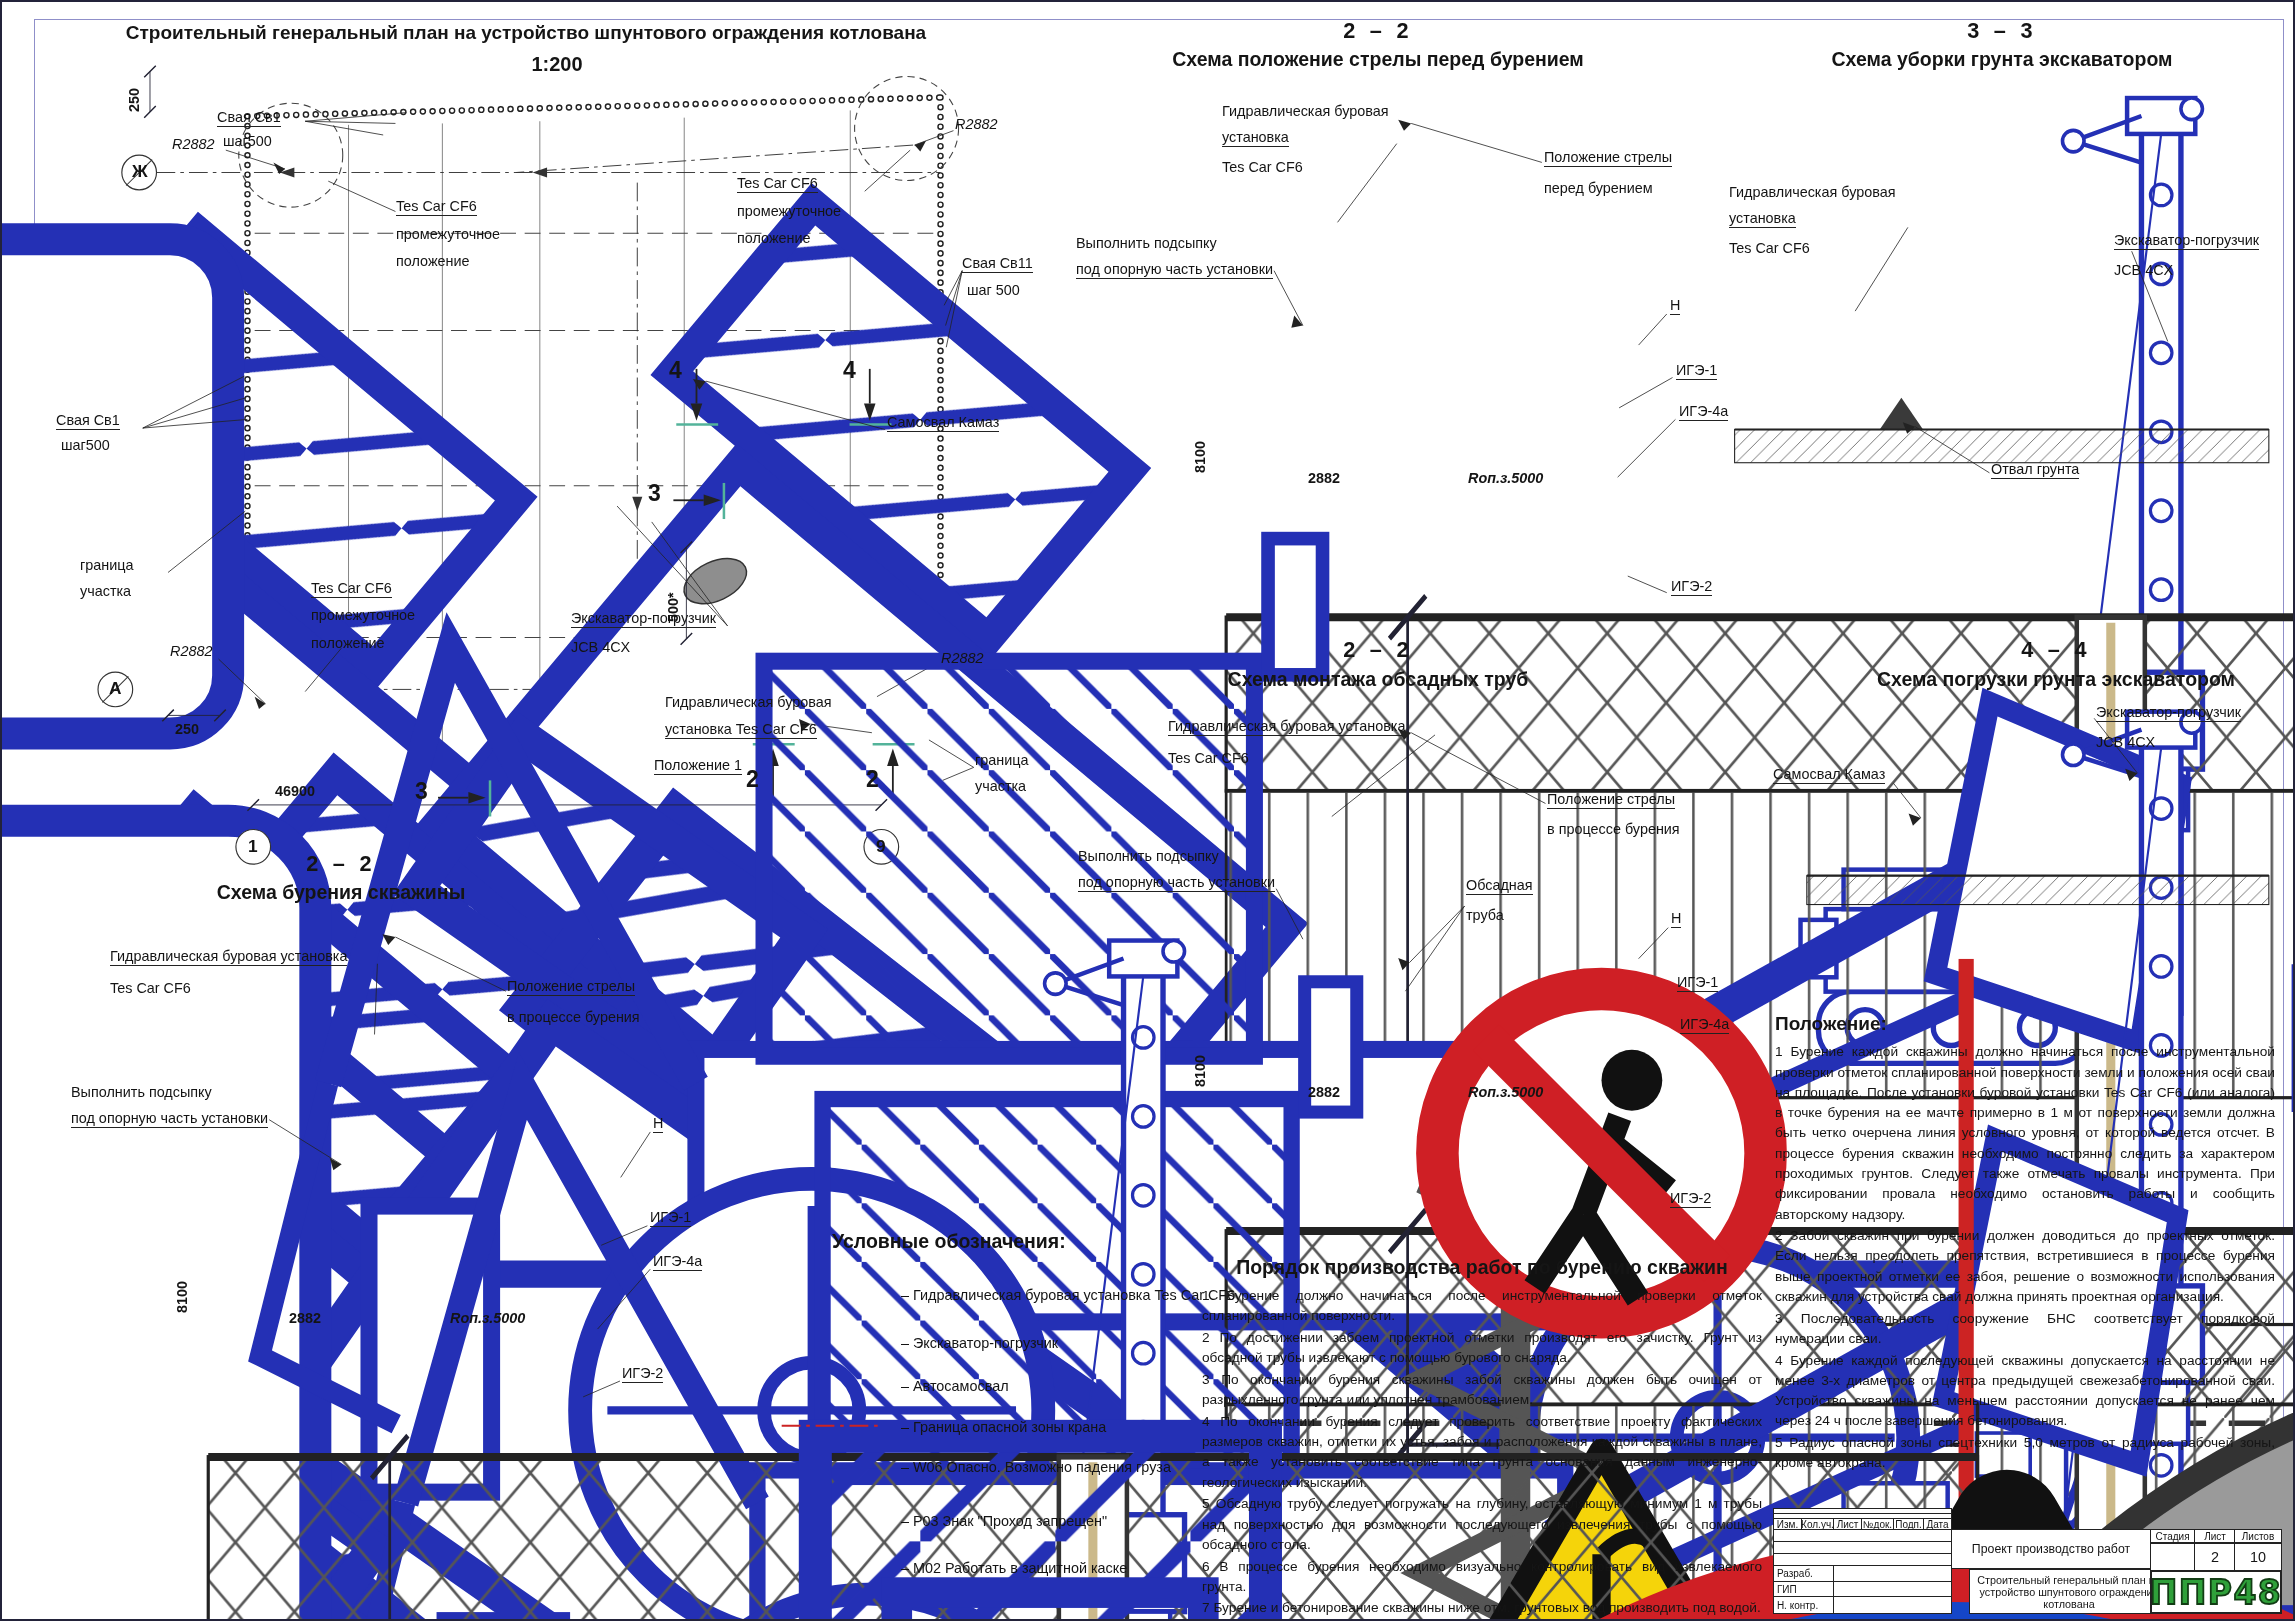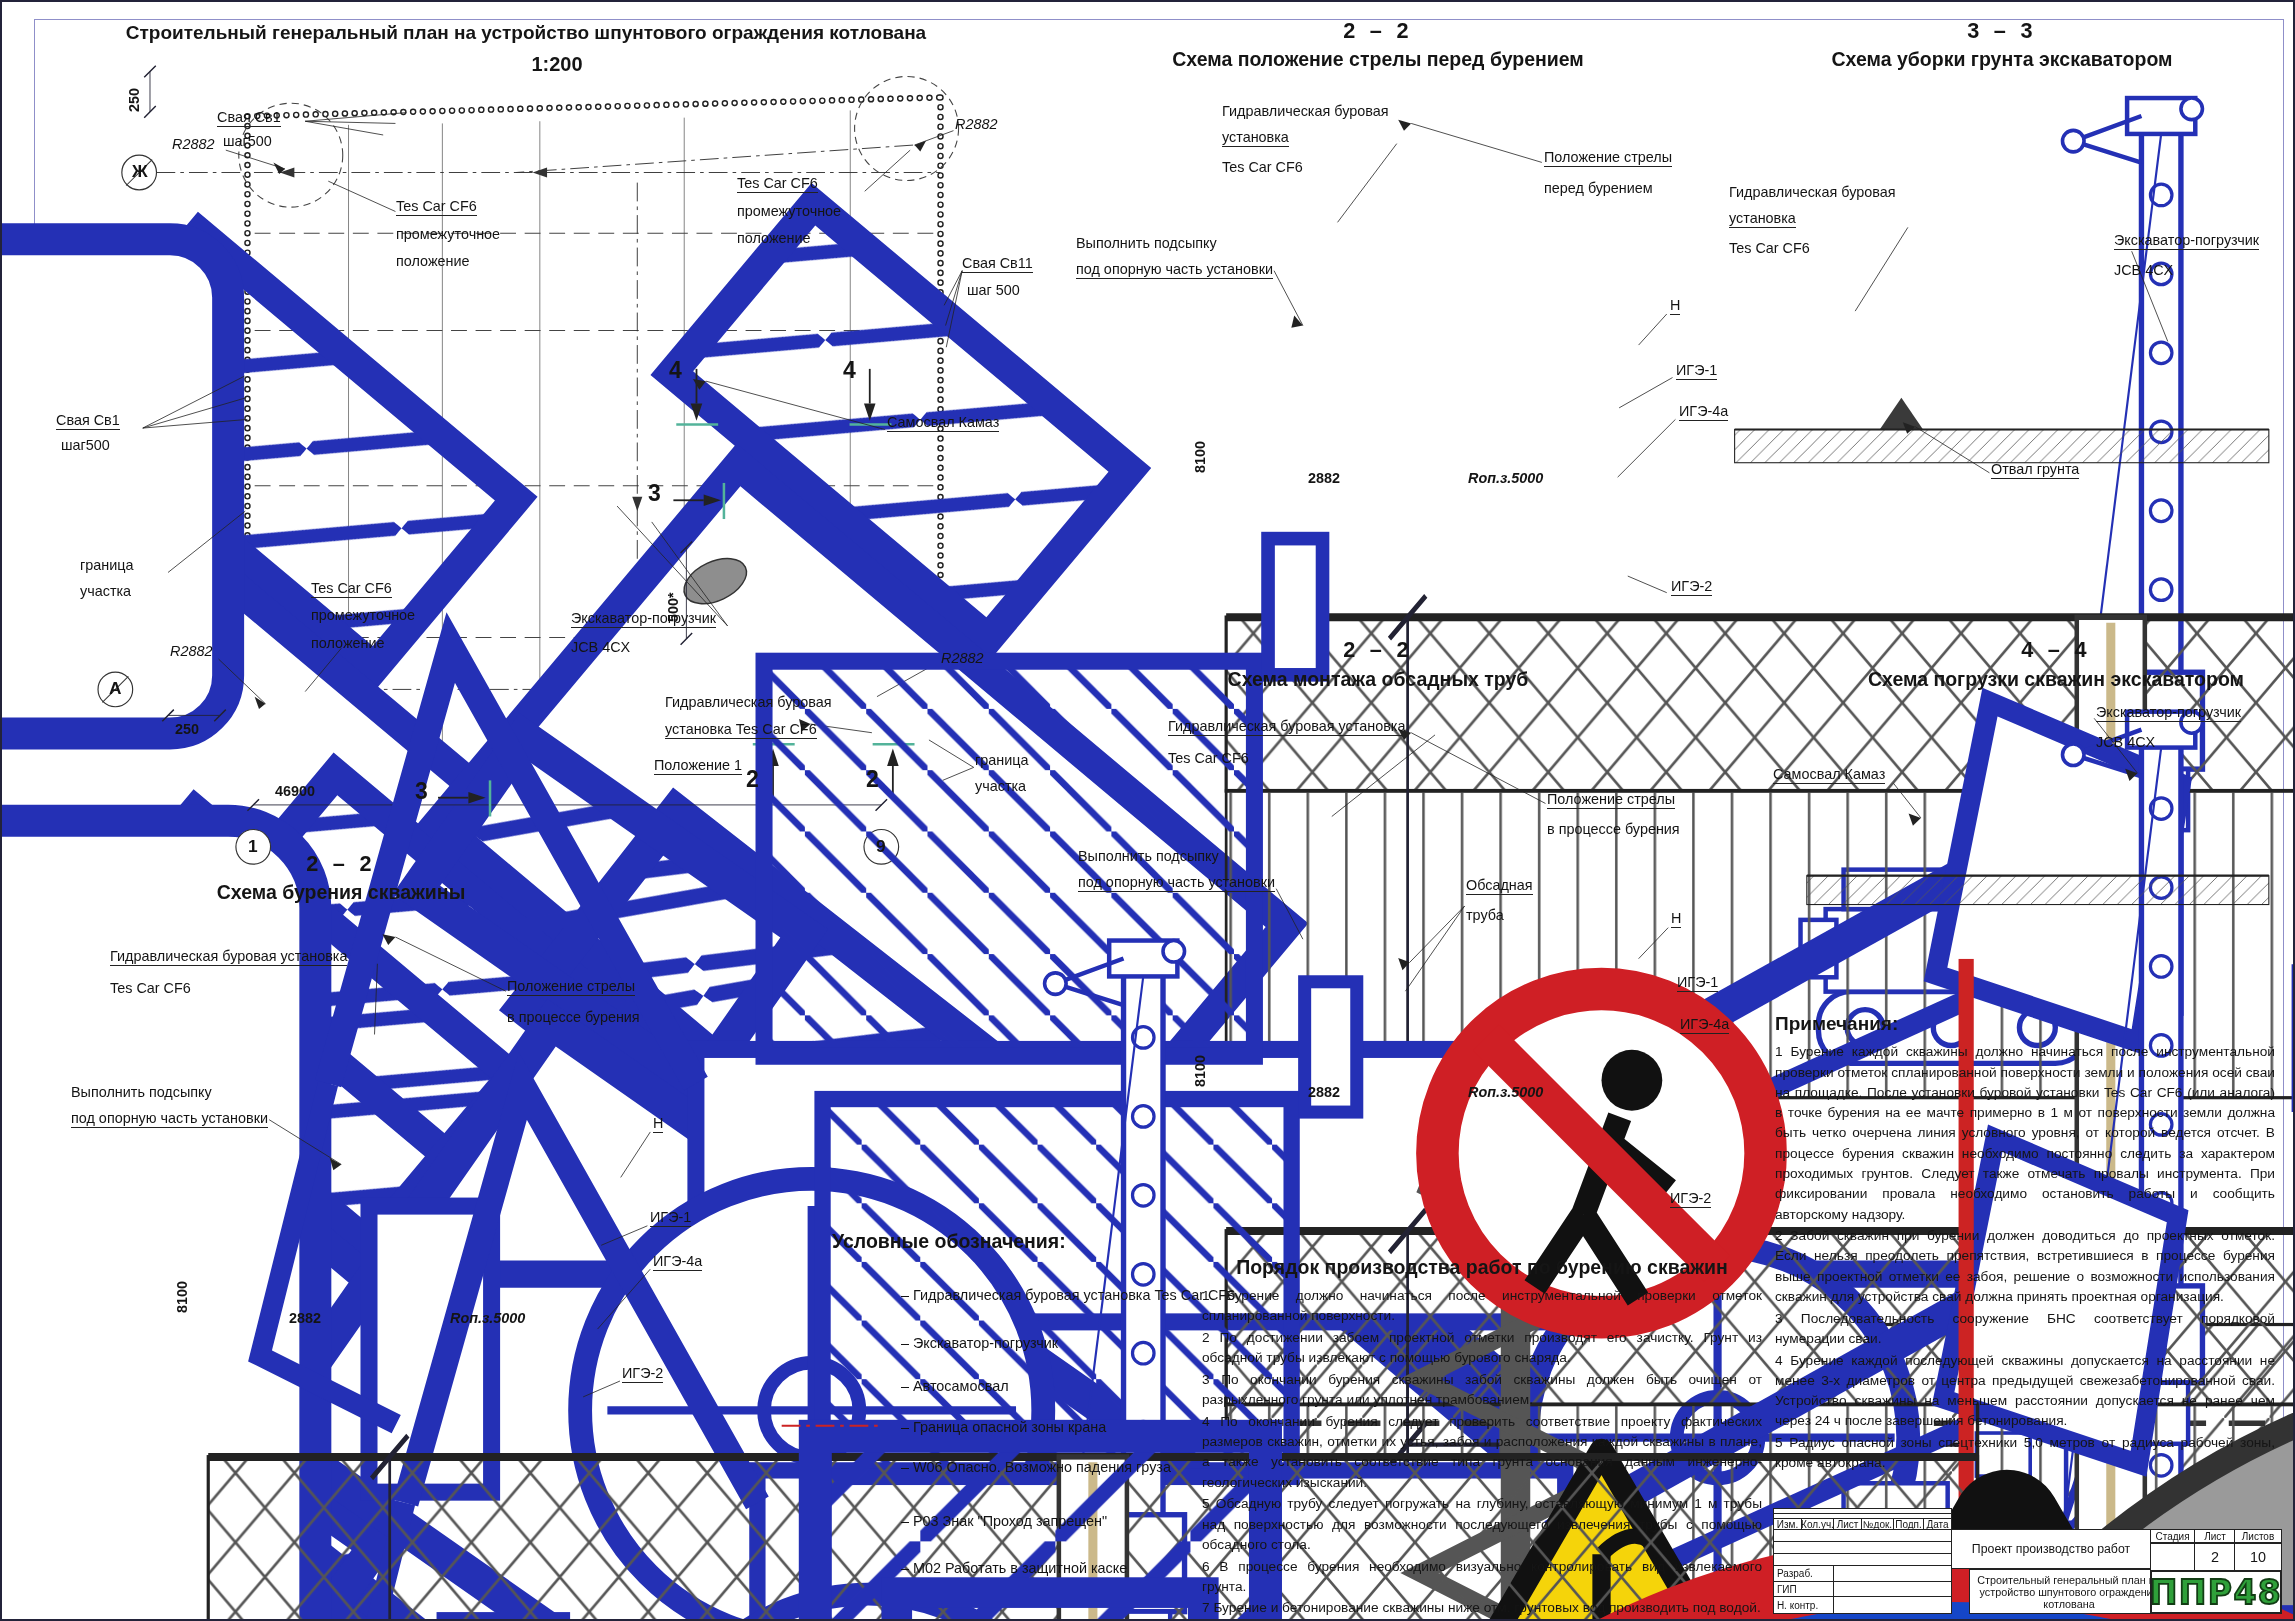--- a/index.html
+++ b/index.html
@@ -524,21 +524,21 @@
 <div class="lbl" style="left:1464px;top:905px;">труба</div>
 <div class="lbl u" style="left:1669px;top:908px;">Н</div>
 <div class="lbl u" style="left:1675px;top:972px;">ИГЭ-1</div>
 <div class="lbl u" style="left:1678px;top:1014px;">ИГЭ-4а</div>
 <div class="lbl u" style="left:1668px;top:1188px;">ИГЭ-2</div>
 <div class="lbl dim rot" style="left:1190px;top:1085px;">8100</div>
 <div class="lbl dim" style="left:1306px;top:1082px;">2882</div>
 <div class="lbl dim" style="left:1466px;top:1082px;font-style:italic;">Rоп.з.5000</div>
 
 <div class="ttl num" style="left:2054px;top:635px;">4 – 4</div>
-<div class="ttl nm" style="left:2054px;top:666px;">Схема погрузки скважин экскаватором</div>
+<div class="ttl nm" style="left:2054px;top:666px;">Схема погрузки грунта экскаватором</div>
 <div class="lbl u" style="left:2094px;top:702px;">Экскаватор-погрузчик</div>
 <div class="lbl" style="left:2094px;top:732px;">JCB 4CX</div>
 <div class="lbl u" style="left:1771px;top:764px;">Самосвал Камаз</div>
 
 <div class="ttl num" style="left:339px;top:849px;">2 – 2</div>
 <div class="ttl nm" style="left:339px;top:879px;">Схема бурения скважины</div>
 <div class="lbl u" style="left:108px;top:946px;">Гидравлическая буровая установка</div>
 <div class="lbl" style="left:108px;top:978px;">Tes Car CF6</div>
 <div class="lbl u" style="left:505px;top:976px;">Положение стрелы</div>
 <div class="lbl" style="left:505px;top:1007px;">в процессе бурения</div>
@@ -566,21 +566,21 @@
   <p>1 Бурение должно начинаться после инструментальной проверки отметок спланированной поверхности.</p>
   <p>2 По достижении забоем проектной отметки производят его зачистку. Грунт из обсадной трубы извлекают с помощью бурового снаряда.</p>
   <p>3 По окончании бурения скважины забой скважины должен быть очищен от разрыхленного грунта или уплотнен трамбованием.</p>
   <p>4 По окончании бурения следует проверить соответствие проекту фактических размеров скважин, отметки их устья, забоя и расположения каждой скважины в плане, а также установить соответствие типа грунта основания данным инженерно-геологических изысканий.</p>
   <p>5 Обсадную трубу следует погружать на глубину, оставляющую минимум 1 м трубы над поверхностью для возможности последующего извлечения трубы с помощью обсадного стола.</p>
   <p>6 В процессе бурения необходимо визуально контролировать вид извлекаемого грунта.</p>
   <p>7 Бурение и бетонирование скважины ниже отм. грунтовых вод производить под водой.</p>
 </div>
 
 <div class="txtblock" style="left:1773px;top:1008px;width:500px;">
-  <div class="bt">Примечания:</div>
+  <div class="bt">Положение:</div>
   <p>1 Бурение каждой скважины должно начинаться после инструментальной проверки отметок спланированной поверхности земли и положения осей сваи на площадке. После установки буровой установки Tes Car CF6 (или аналога) в точке бурения на ее мачте примерно в 1 м от поверхности земли должна быть четко очерчена линия условного уровня, от которой ведется отсчет. В процессе бурения скважин необходимо постоянно следить за характером проходимых грунтов. Следует также отмечать провалы инструмента. При фиксировании провала необходимо остановить работы и сообщить авторскому надзору.</p>
   <p>2 Забой скважин при бурении должен доводиться до проектных отметок. Если нельзя преодолеть препятствия, встретившиеся в процессе бурения выше проектной отметки ее забоя, решение о возможности использования скважин для устройства свай должна принять проектная организация.</p>
   <p>3 Последовательность сооружение БНС соответствует порядковой нумерации сваи.</p>
   <p>4 Бурение каждой последующей скважины допускается на расстоянии не менее 3-х диаметров от центра предыдущей свежезабетонированной сваи. Устройство скважины на меньшем расстоянии допускается не ранее чем через 24 ч после завершения бетонирования.</p>
   <p>5 Радиус опасной зоны спецтехники 5,0 метров от радиуса рабочей зоны, кроме автокрана.</p>
 </div>
 
 <div class="tb">
 
   <div class="cell" style="left:0;top:0;width:179px;height:5.8px;"></div>

